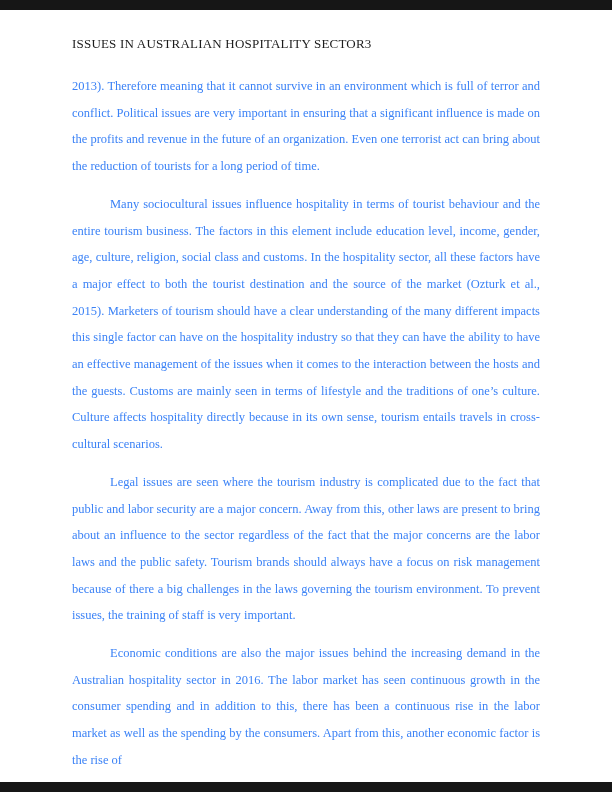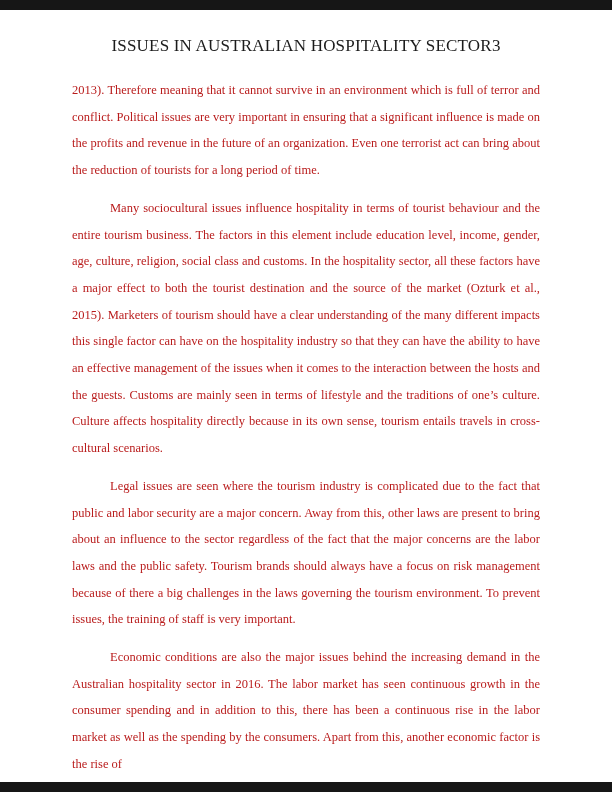--- a/index.html
+++ b/index.html
@@ -28,35 +28,35 @@
     position: absolute;
     top: 10px;
     left: 0;
     width: 612px;
     height: 772px;
     background: #ffffff;
     color: #1b1b1b;
   }
   .page-header {
     display: flex;
-    justify-content: center;
+    justify-content: flex-start;
     align-items: baseline;
     padding: 0 72px;
     margin-top: 26px;
-    font-size: 17px;
+    font-size: 13px;
     letter-spacing: 0.2px;
   }
   .running-head { text-transform: uppercase; }
   .page-body {
     padding: 0 72px;
     margin-top: 21px;
     text-align: justify;
     font-size: 12.5px;
     line-height: 26.7px;
-    color: #b91c1c;
+    color: #3b82f6;
   }
   .para {
     margin: 0 0 11px 0;
   }
   .para.indent {
     text-indent: 38px;
   }
 </style>
 </head>
 <body>

